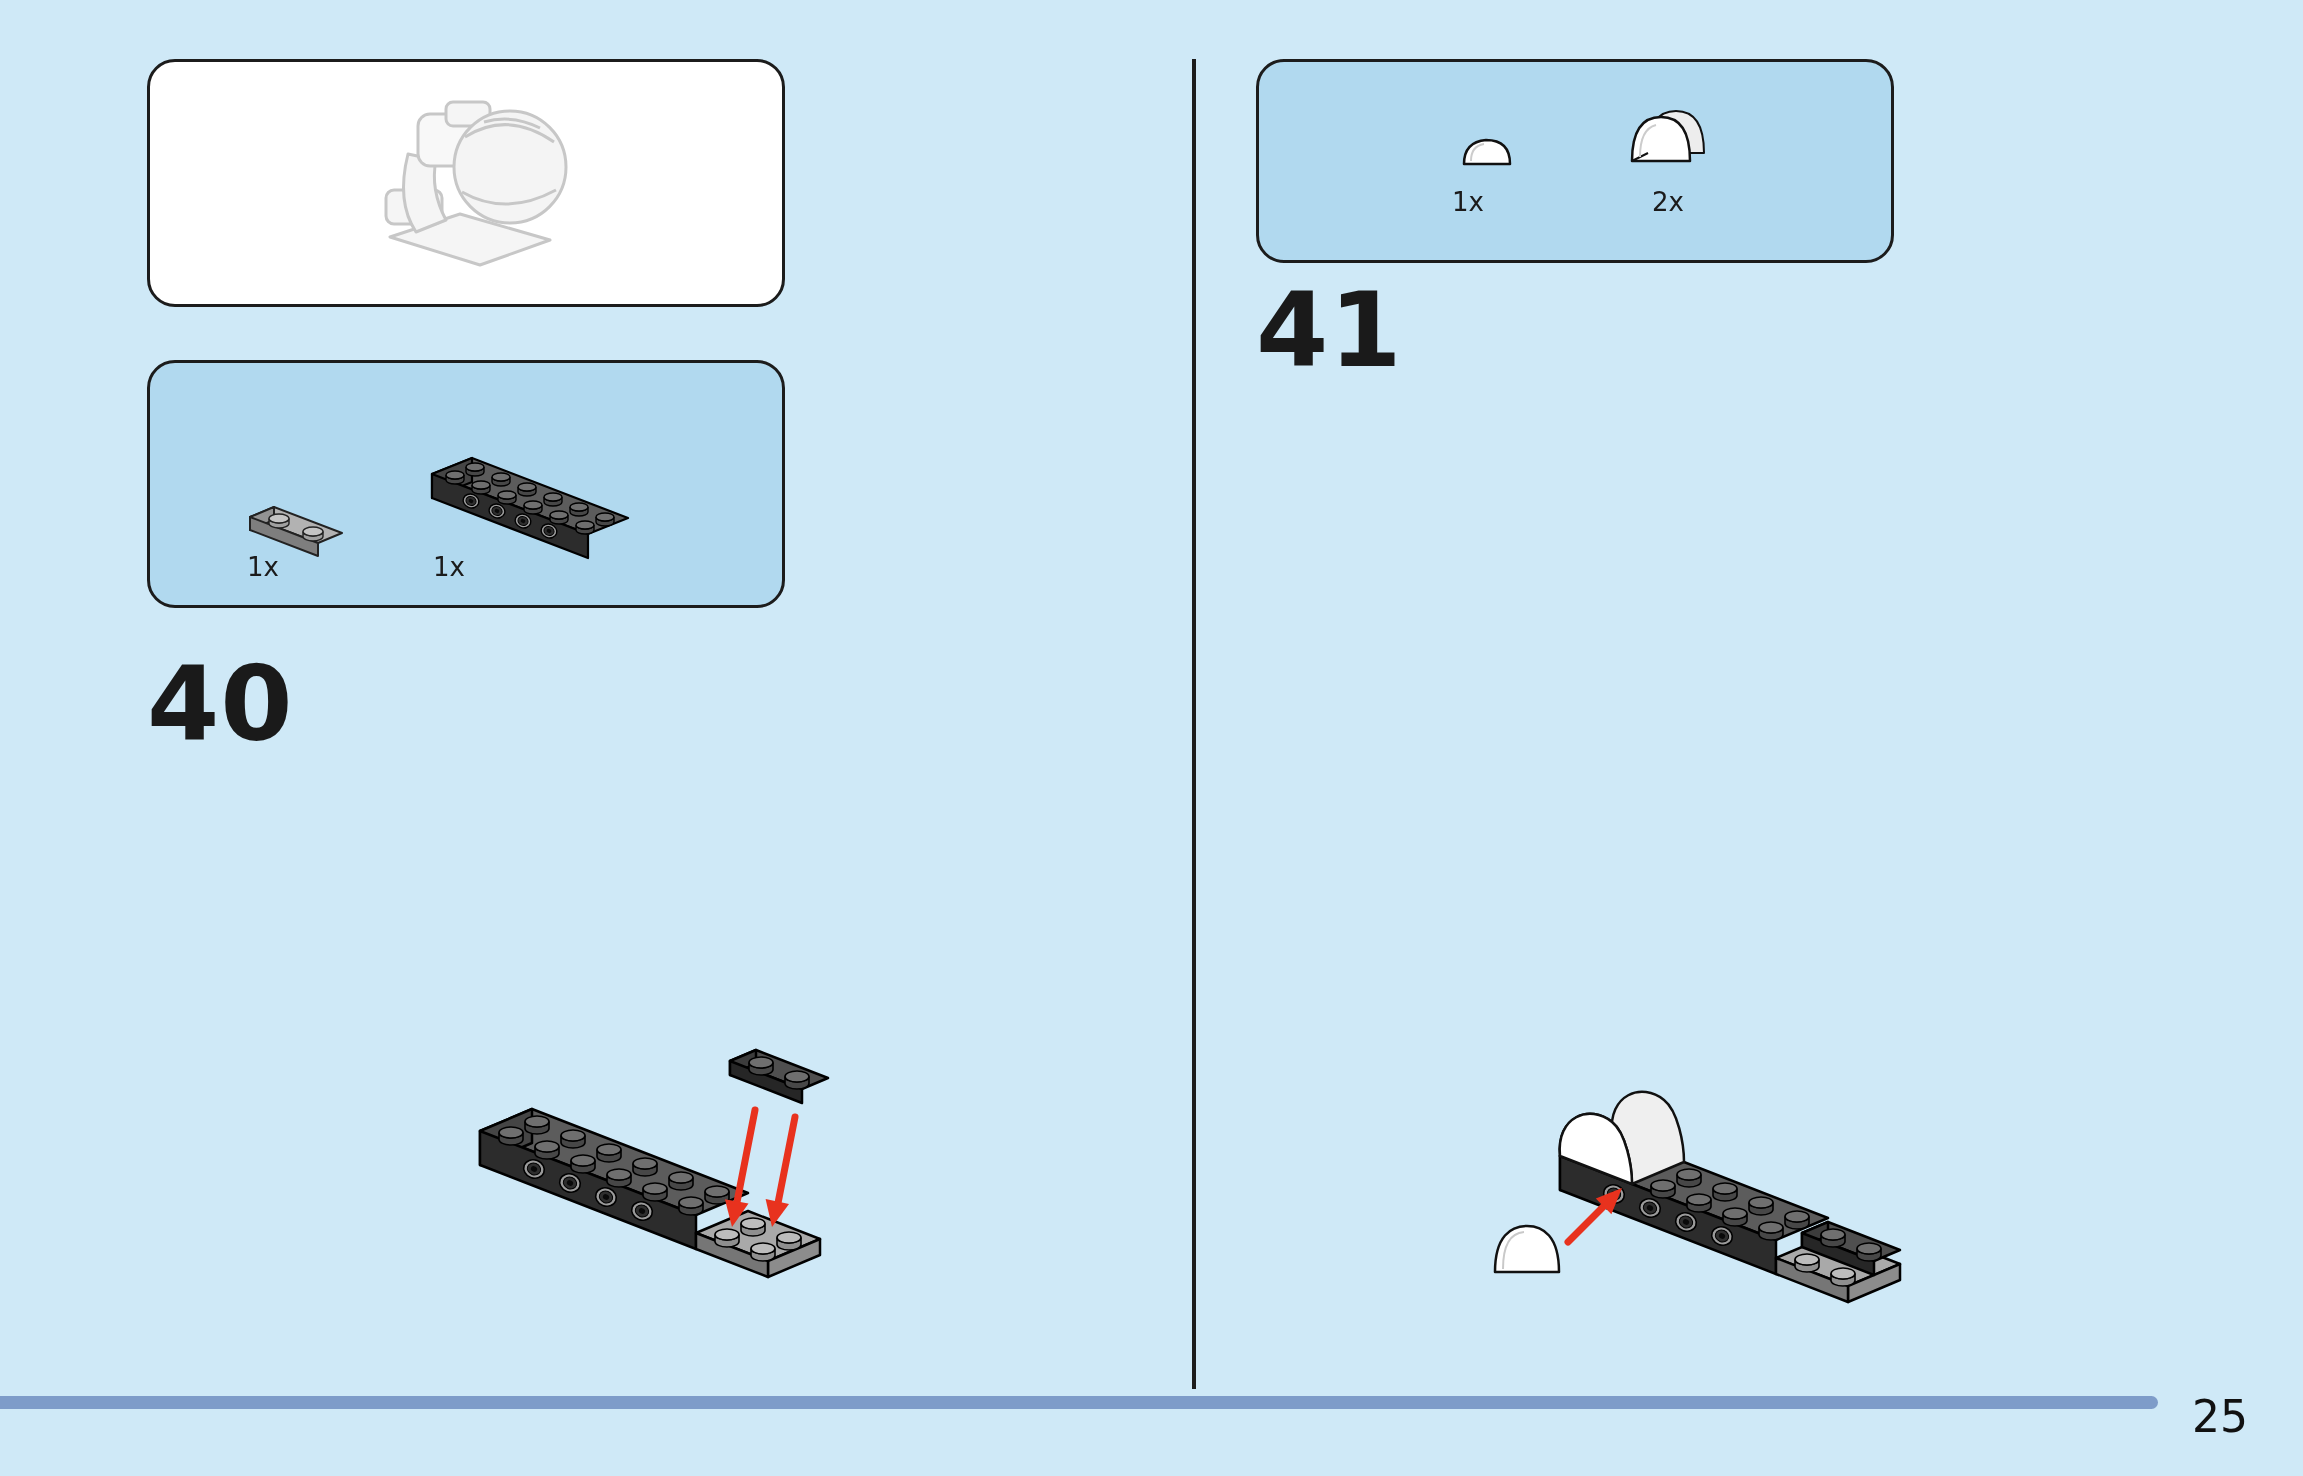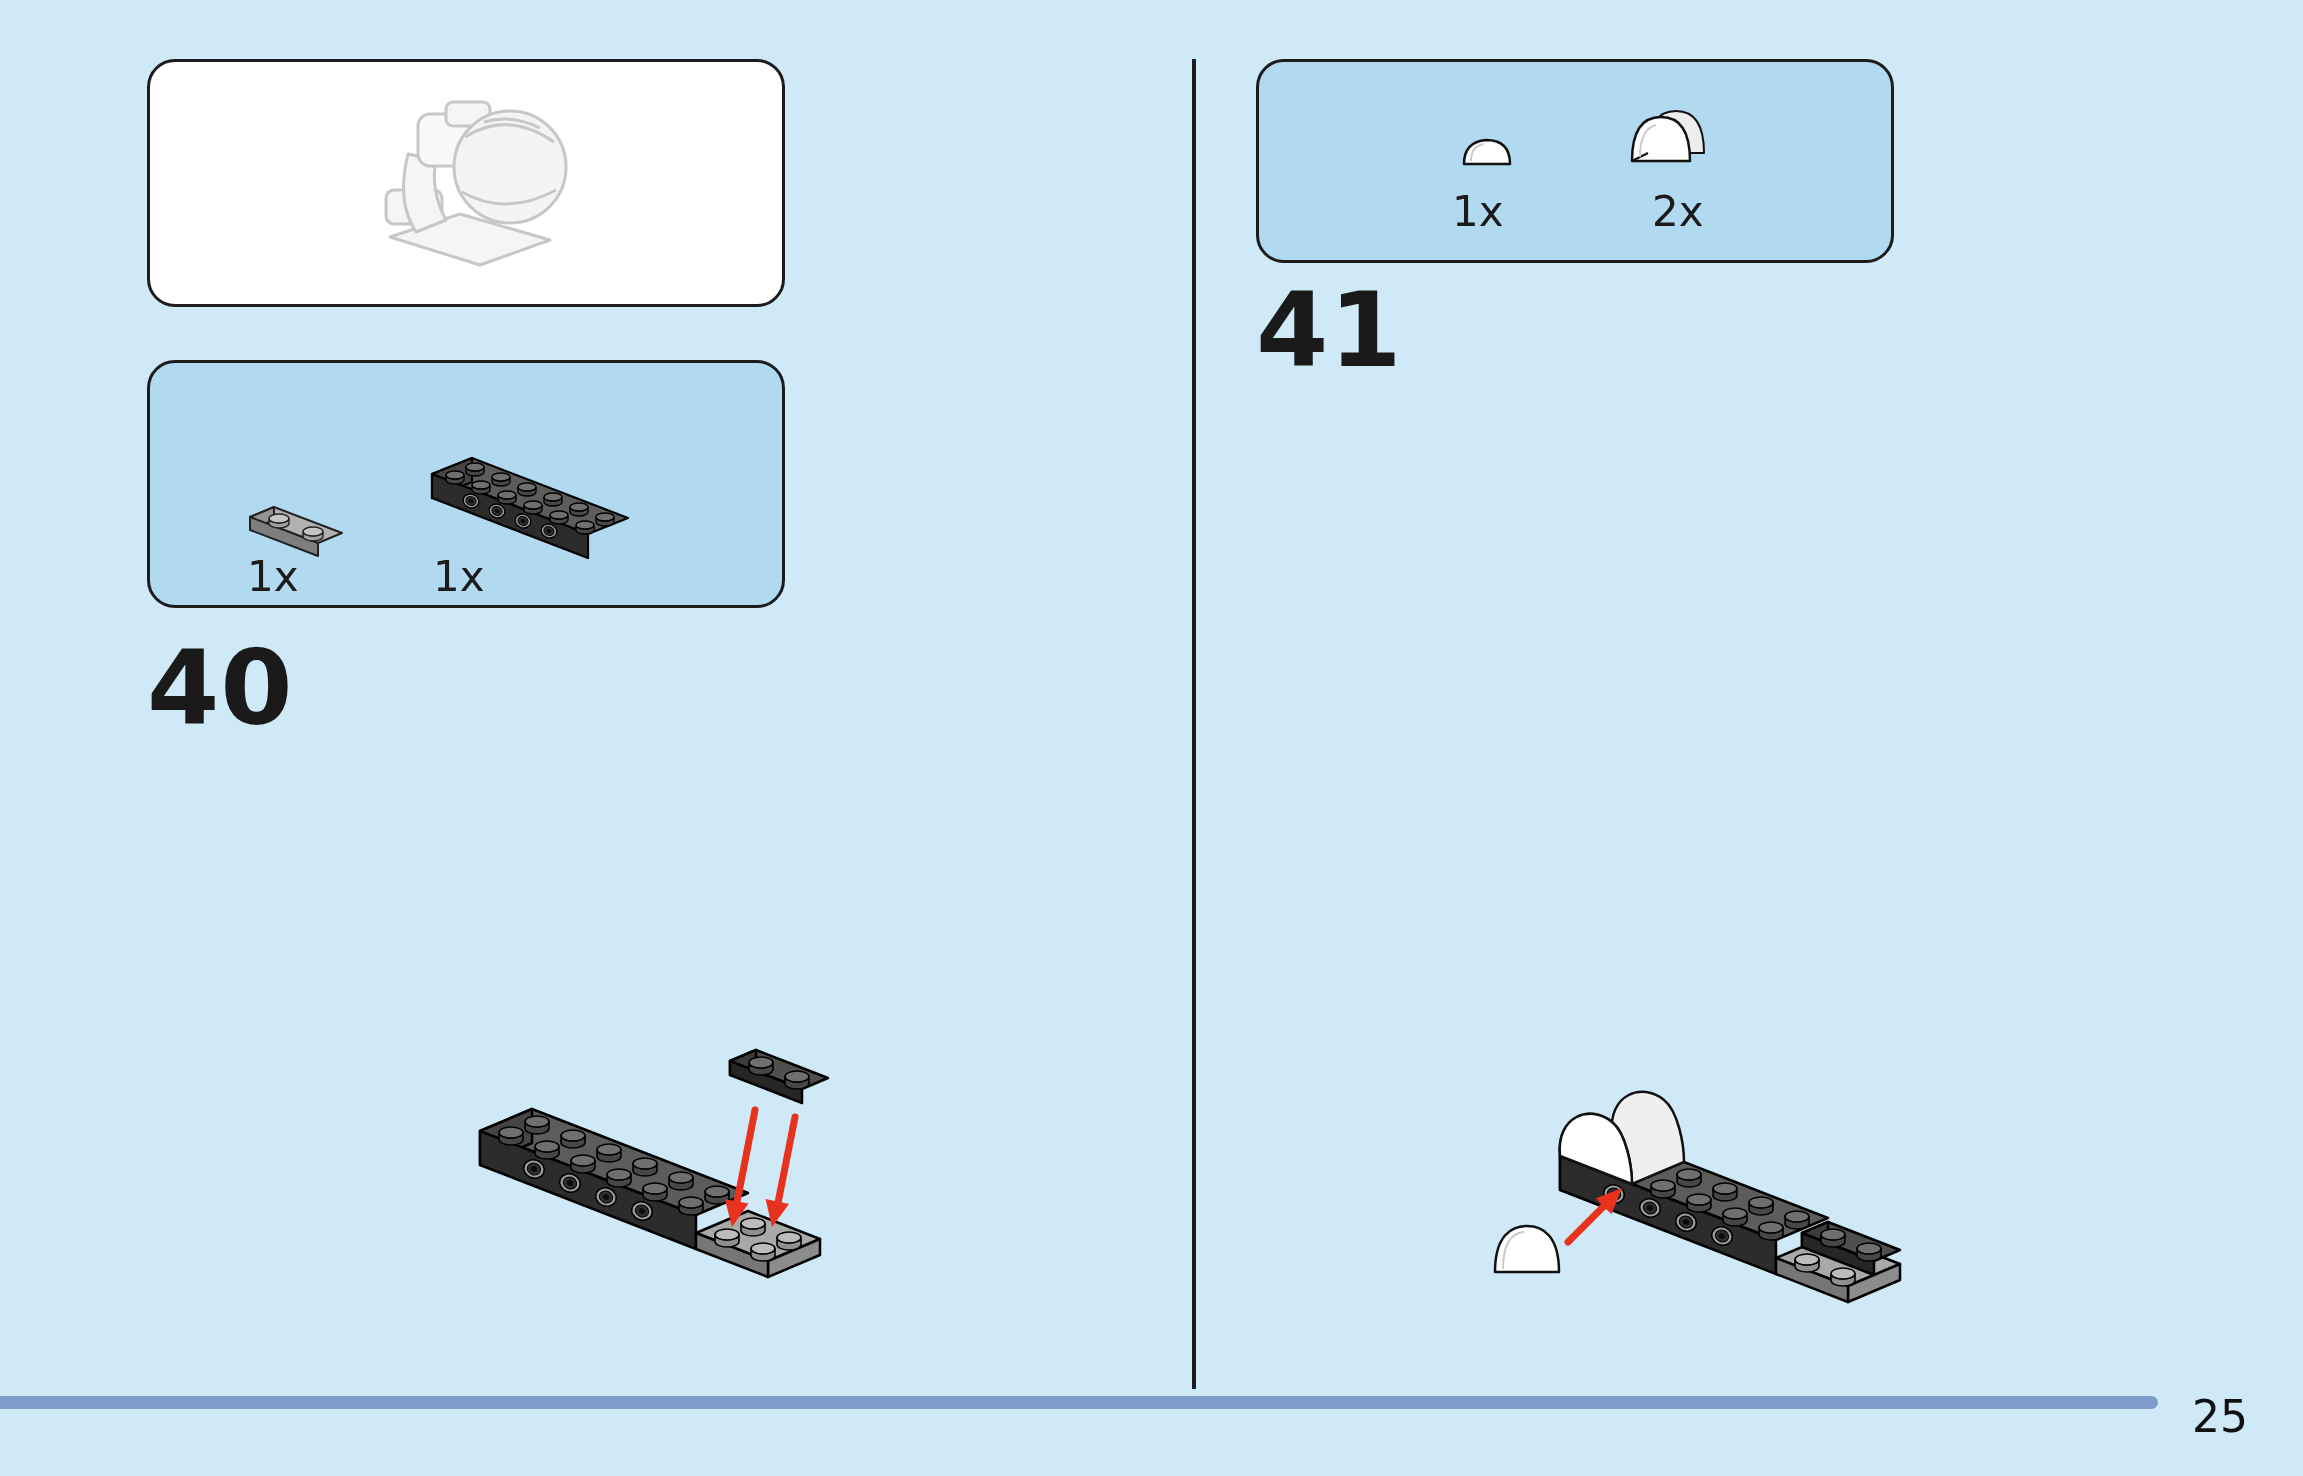--- a/index.html
+++ b/index.html
@@ -14,23 +14,23 @@
     background:#ffffff;border:3px solid #1c1c1c;border-radius:28px;
   }
   .parts-box{
     background:#b1d9ef;border:3px solid #1c1c1c;border-radius:28px;
   }
   #parts-40{left:147px;top:360px;width:632px;height:242px;}
   #parts-41{left:1256px;top:59px;width:632px;height:198px;}
   .step-number{
     font-size:104px;font-weight:800;color:#1a1a1a;letter-spacing:1px;line-height:1;
   }
-  #step40-number{left:147px;top:636px;text-align:center;}
+  #step40-number{left:147px;top:652px;text-align:center;}
   #step41-number{left:1256px;top:278px;text-align:center;}
-  .count{font-size:42px;color:#1b1b1b;}
+  .count{font-size:26px;color:#1b1b1b;}
   #count-40a{left:247px;top:552px;}
   #count-40b{left:433px;top:552px;}
   #count-41a{left:1452px;top:187px;}
   #count-41b{left:1636px;top:187px;margin-left:16px;}
   .divider{left:1192px;top:59px;width:4px;height:1330px;background:#1c1c1c;}
   .footer-bar{left:0;top:1396px;width:2158px;height:13px;background:#7e9cc9;border-radius:0 7px 7px 0;}
   .page-number{left:2192px;top:1372px;font-size:44px;color:#111;margin-top:19px;}
   svg{display:block;}
 </style>
 </head>

